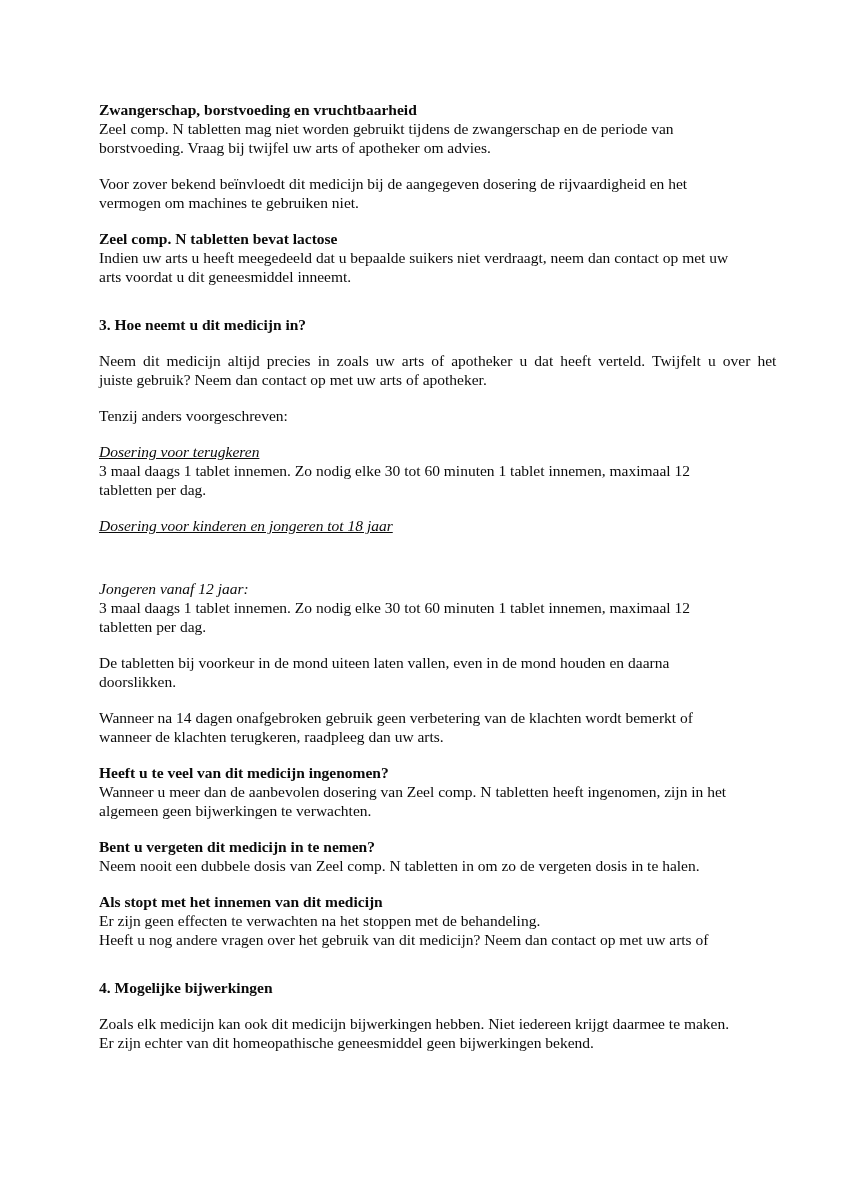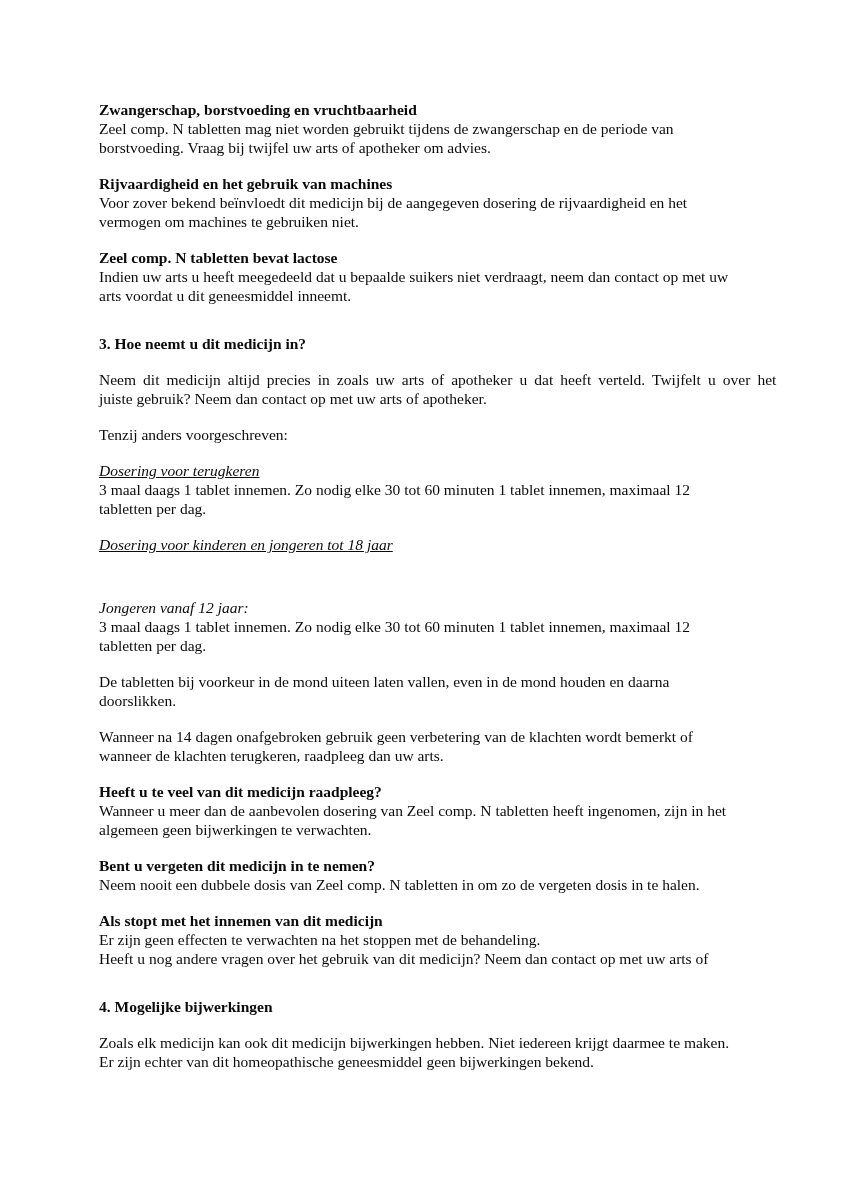--- a/index.html
+++ b/index.html
@@ -37,21 +37,20 @@
 <body>
 
 <div class="page">
   <div id="doc-content">
       <div class="block gap-normal">
         <div class="line bold">Zwangerschap, borstvoeding en vruchtbaarheid</div>
         <div class="line normal">Zeel comp. N tabletten mag niet worden gebruikt tijdens de zwangerschap en de periode van</div>
         <div class="line normal">borstvoeding. Vraag bij twijfel uw arts of apotheker om advies.</div>
       </div>
       <div class="block gap-normal">
-        <div class="line bold">Rijvaardigheid en het gebruik van machines</div>
         <div class="line normal">Voor zover bekend beïnvloedt dit medicijn bij de aangegeven dosering de rijvaardigheid en het</div>
         <div class="line normal">vermogen om machines te gebruiken niet.</div>
       </div>
       <div class="block gap-section">
         <div class="line bold">Zeel comp. N tabletten bevat lactose</div>
         <div class="line normal">Indien uw arts u heeft meegedeeld dat u bepaalde suikers niet verdraagt, neem dan contact op met uw</div>
         <div class="line normal">arts voordat u dit geneesmiddel inneemt.</div>
       </div>
       <div class="block gap-normal">
         <div class="line bold">3. Hoe neemt u dit medicijn in?</div>
@@ -76,21 +75,21 @@
       </div>
       <div class="block gap-normal">
         <div class="line normal">De tabletten bij voorkeur in de mond uiteen laten vallen, even in de mond houden en daarna</div>
         <div class="line normal">doorslikken.</div>
       </div>
       <div class="block gap-normal">
         <div class="line normal">Wanneer na 14 dagen onafgebroken gebruik geen verbetering van de klachten wordt bemerkt of</div>
         <div class="line normal">wanneer de klachten terugkeren, raadpleeg dan uw arts.</div>
       </div>
       <div class="block gap-normal">
-        <div class="line bold">Heeft u te veel van dit medicijn raadpleeg?</div>
+        <div class="line bold">Heeft u te veel van dit medicijn ingenomen?</div>
         <div class="line normal">Wanneer u meer dan de aanbevolen dosering van Zeel comp. N tabletten heeft ingenomen, zijn in het</div>
         <div class="line normal">algemeen geen bijwerkingen te verwachten.</div>
       </div>
       <div class="block gap-normal">
         <div class="line bold">Bent u vergeten dit medicijn in te nemen?</div>
         <div class="line normal">Neem nooit een dubbele dosis van Zeel comp. N tabletten in om zo de vergeten dosis in te halen.</div>
       </div>
       <div class="block gap-section">
         <div class="line bold">Als stopt met het innemen van dit medicijn</div>
         <div class="line normal">Er zijn geen effecten te verwachten na het stoppen met de behandeling.</div>

